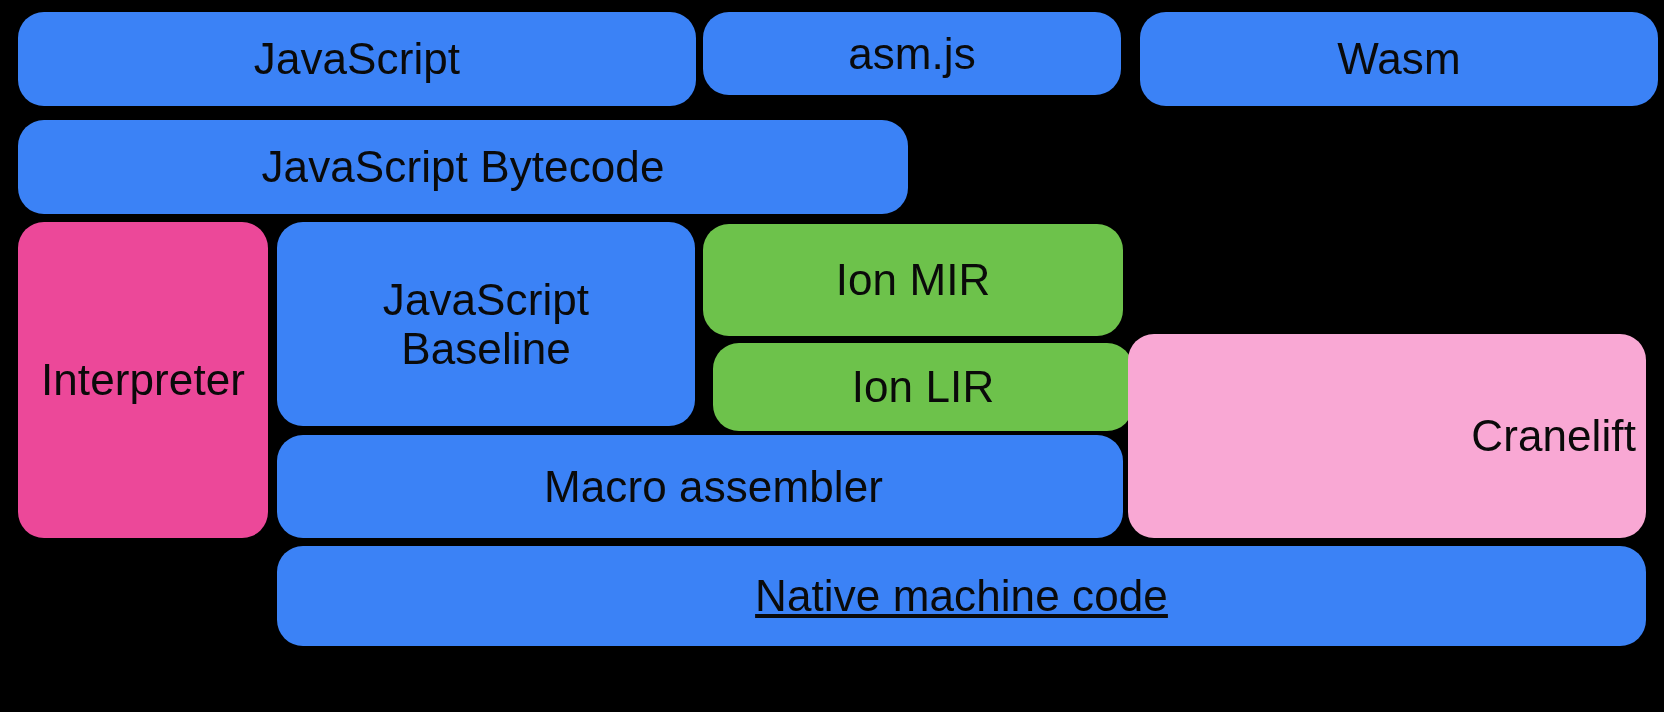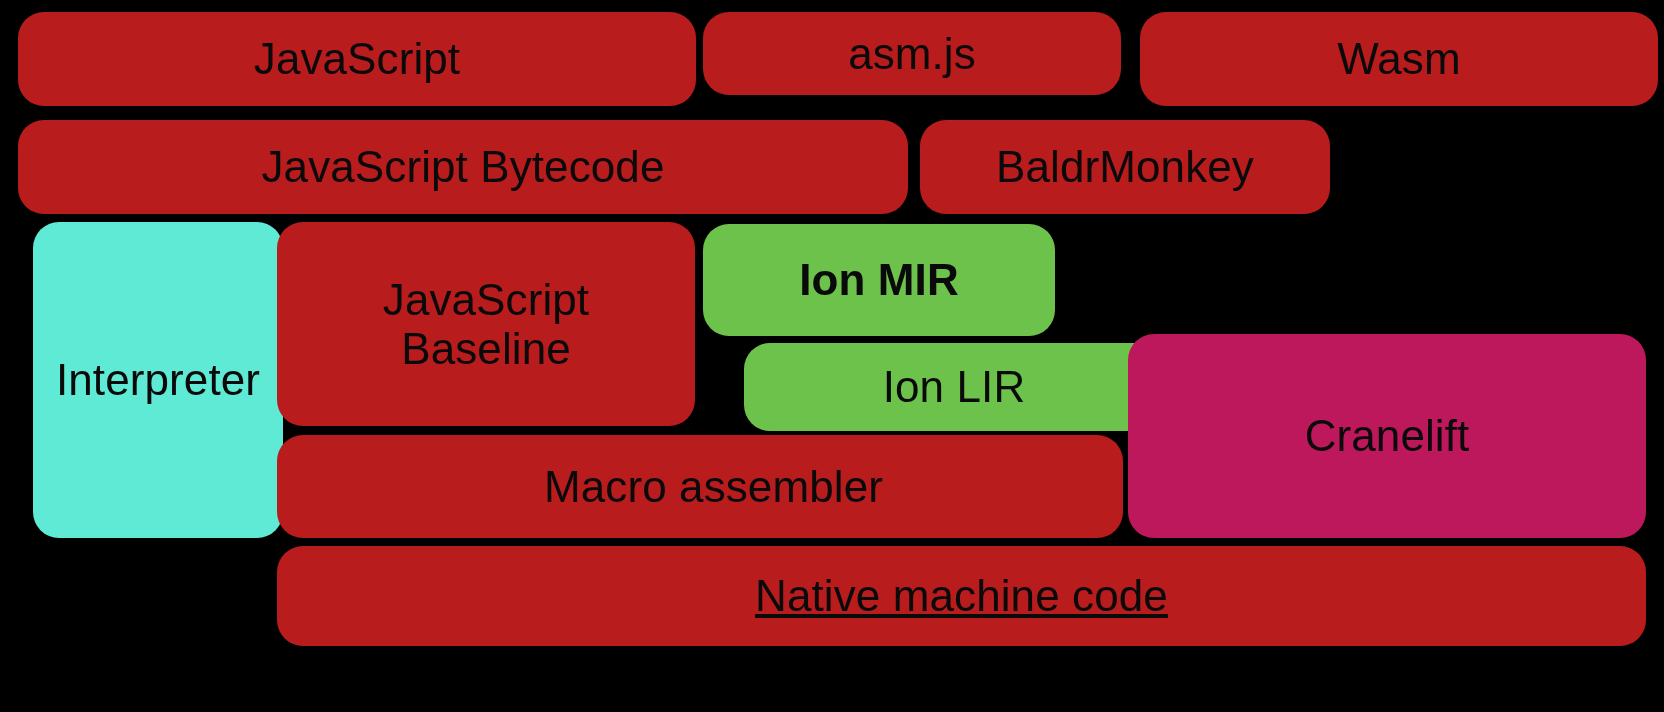--- a/index.html
+++ b/index.html
@@ -32,35 +32,34 @@
     line-height: 1.12;
     font-weight: 400;
     letter-spacing: 0.1px;
     white-space: pre-line;
     user-select: none;
   }
   .node .label {
     display: block;
     padding: 0 10px;
   }
-  .fill-white  { background: #b91c1c; }
-  .fill-gray   { background: #5eead4; margin-left: 15px; }
+  .fill-white  { background: #3b82f6; }
+  .fill-gray   { background: #ec4899; }
   .fill-green  { background: #6dc24b; }
-  .fill-pink   { background: #be185d; }
+  .fill-pink   { background: #f9a8d4; justify-content: flex-end; }
 </style>
 </head>
 <body>
 
 <div id="canvas">
     <div class="node fill-white" style="left: 18px; top: 12px; width: 678px; height: 94px;"><span class="label">JavaScript</span></div>
     <div class="node fill-white" style="left: 703px; top: 12px; width: 418px; height: 83px;"><span class="label">asm.js</span></div>
     <div class="node fill-white" style="left: 1128px; top: 12px; width: 518px; height: 94px; margin-left: 12px;"><span class="label">Wasm</span></div>
     <div class="node fill-white" style="left: 18px; top: 120px; width: 890px; height: 94px;"><span class="label">JavaScript Bytecode</span></div>
-    <div class="node fill-white" style="left: 920px; top: 120px; width: 410px; height: 94px;"><span class="label">BaldrMonkey</span></div>
     <div class="node fill-gray" style="left: 18px; top: 222px; width: 250px; height: 316px;"><span class="label">Interpreter</span></div>
     <div class="node fill-white" style="left: 277px; top: 222px; width: 418px; height: 204px;"><span class="label">JavaScript
 Baseline</span></div>
-    <div class="node fill-green" style="left: 703px; top: 224px; width: 352px; height: 112px; font-weight: bold;"><span class="label">Ion MIR</span></div>
-    <div class="node fill-green" style="left: 744px; top: 343px; width: 420px; height: 88px;"><span class="label">Ion LIR</span></div>
+    <div class="node fill-green" style="left: 703px; top: 224px; width: 420px; height: 112px;"><span class="label">Ion MIR</span></div>
+    <div class="node fill-green" style="left: 713px; top: 343px; width: 420px; height: 88px;"><span class="label">Ion LIR</span></div>
     <div class="node fill-pink" style="left: 1128px; top: 334px; width: 518px; height: 204px;"><span class="label">Cranelift</span></div>
     <div class="node fill-white" style="left: 277px; top: 435px; width: 846px; height: 103px; padding-left: 27px;"><span class="label">Macro assembler</span></div>
     <div class="node fill-white" style="left: 277px; top: 546px; width: 1369px; height: 100px; text-decoration: underline;"><span class="label">Native machine code</span></div>
   </div>
 
 </body></html>

